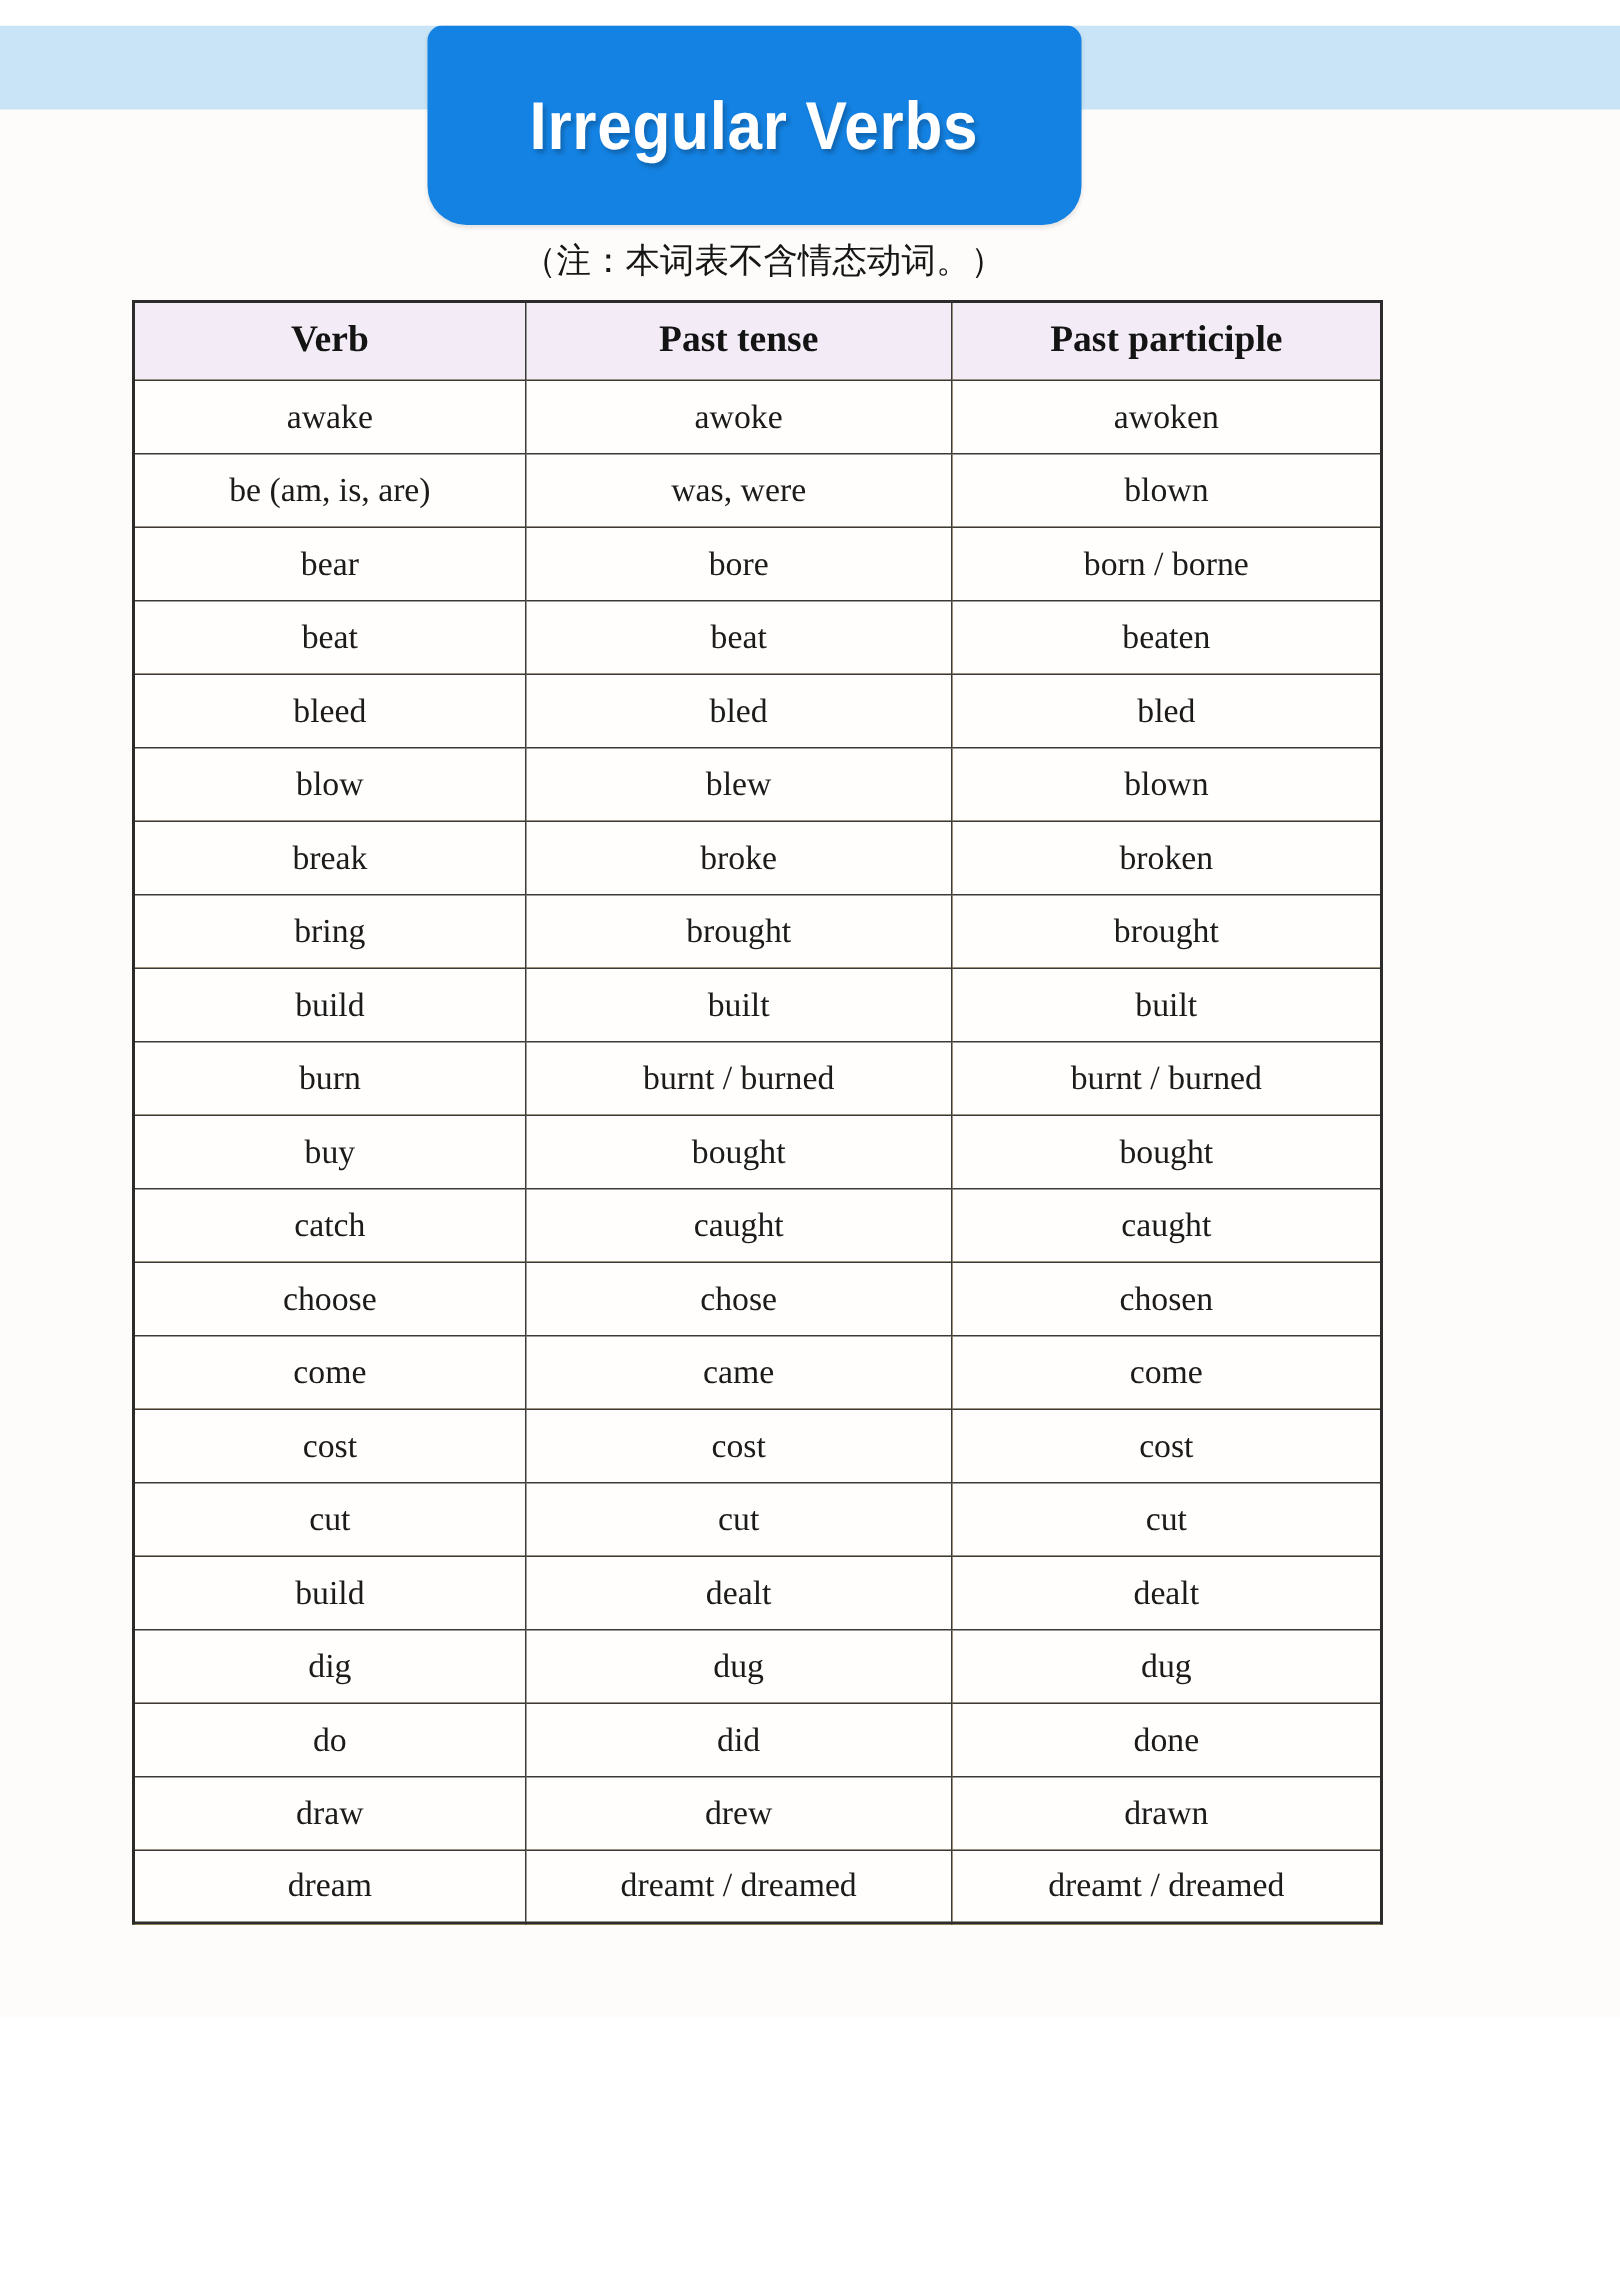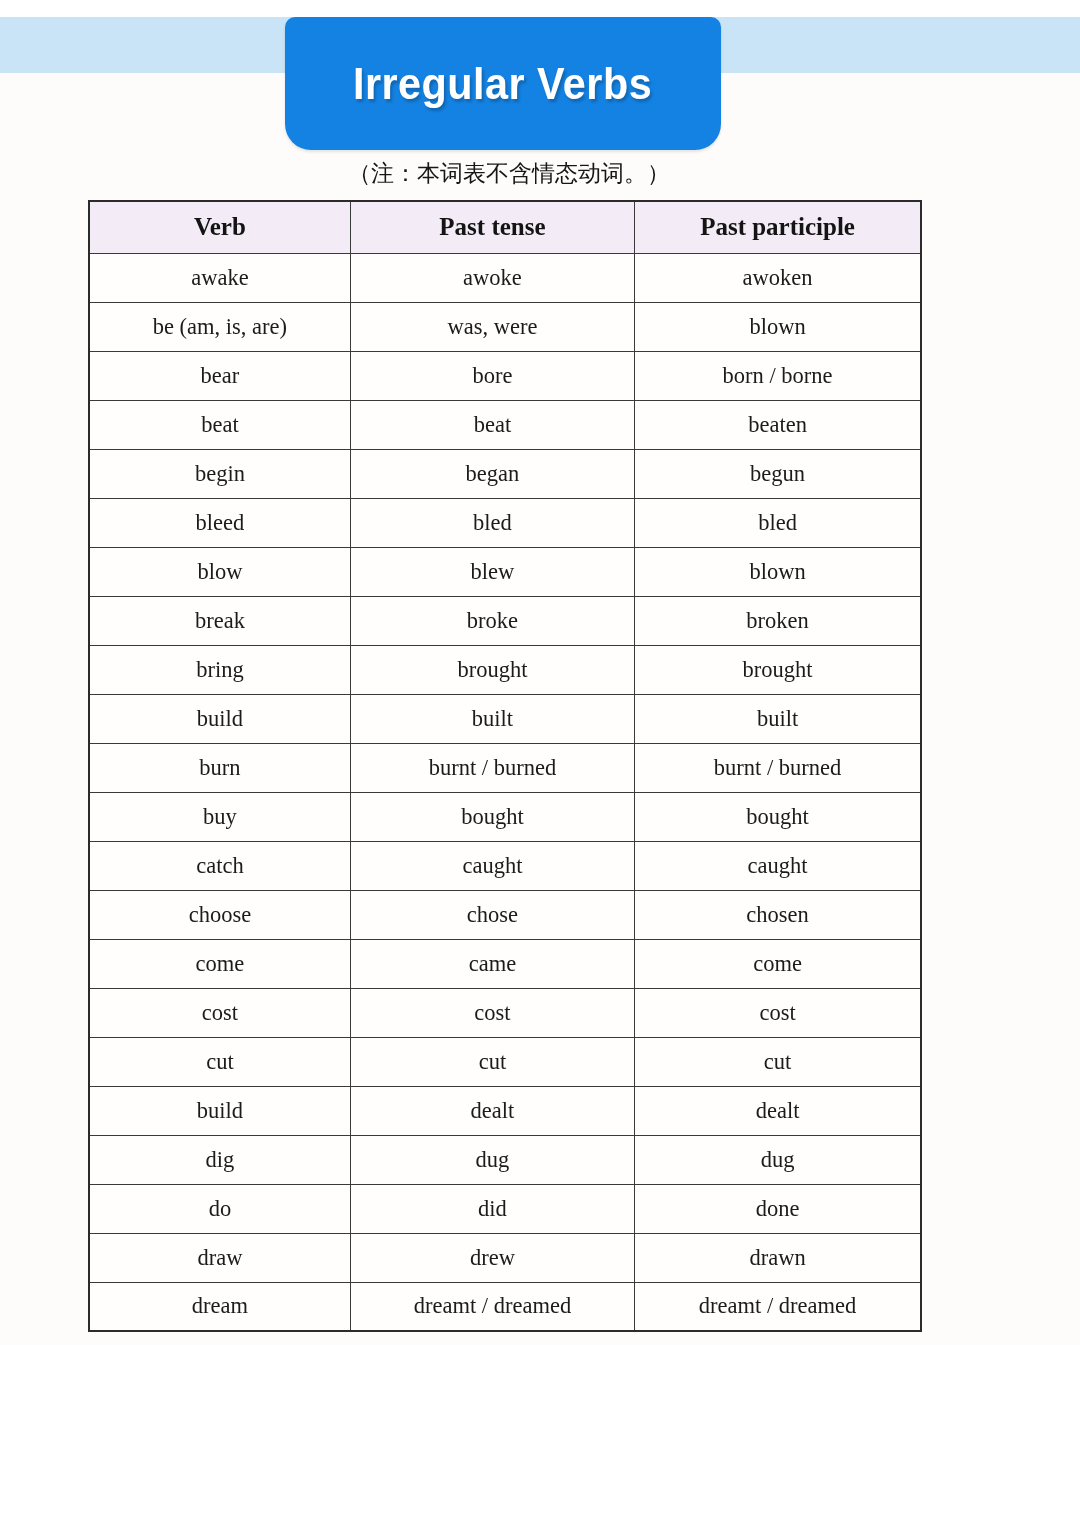--- a/index.html
+++ b/index.html
@@ -147,25 +147,20 @@
           <td>bear</td>
           <td>bore</td>
           <td>born / borne</td>
         </tr>
         <tr>
           <td>beat</td>
           <td>beat</td>
           <td>beaten</td>
         </tr>
         <tr>
-          <td>begin</td>
-          <td>began</td>
-          <td>begun</td>
-        </tr>
-        <tr>
           <td>bleed</td>
           <td>bled</td>
           <td>bled</td>
         </tr>
         <tr>
           <td>blow</td>
           <td>blew</td>
           <td>blown</td>
         </tr>
         <tr>

